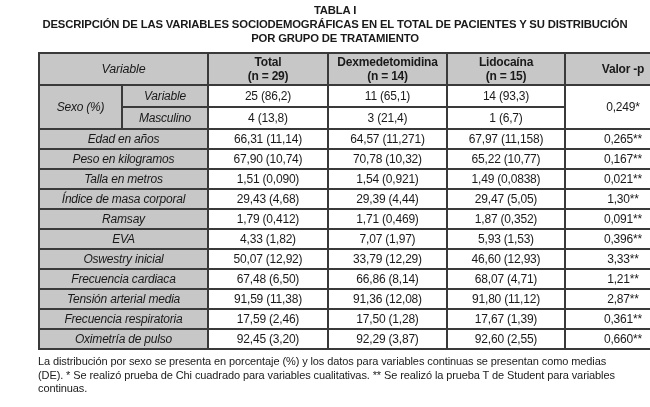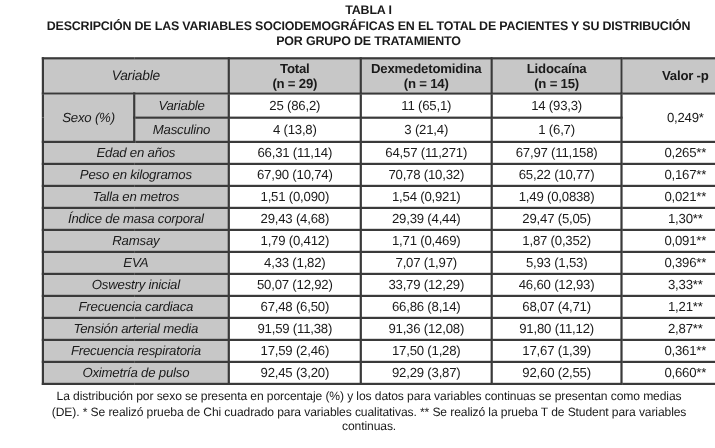--- a/index.html
+++ b/index.html
@@ -52,21 +52,21 @@
   thead th.varhead { font-weight: normal; font-style: italic; font-size: 12.5px; }
   .grp-line { line-height: 1.22; font-weight: bold; }
   tbody.sexblock tr { height: 22px; }
   tbody.varrows tr { height: 20px; }
 
   .footnote {
     margin: 5px 3px 0 4px;
     font-size: 11px;
     line-height: 1.22;
     letter-spacing: -0.1px;
-    text-align: center;
+    text-align: left;
   }
 </style>
 </head>
 <body>
 
 <div class="page">
 
   <div class="title-block">
     <div class="title-line">TABLA I</div>
     <div class="title-line">DESCRIPCIÓN DE LAS VARIABLES SOCIODEMOGRÁFICAS EN EL TOTAL DE PACIENTES Y SU DISTRIBUCIÓN</div>

